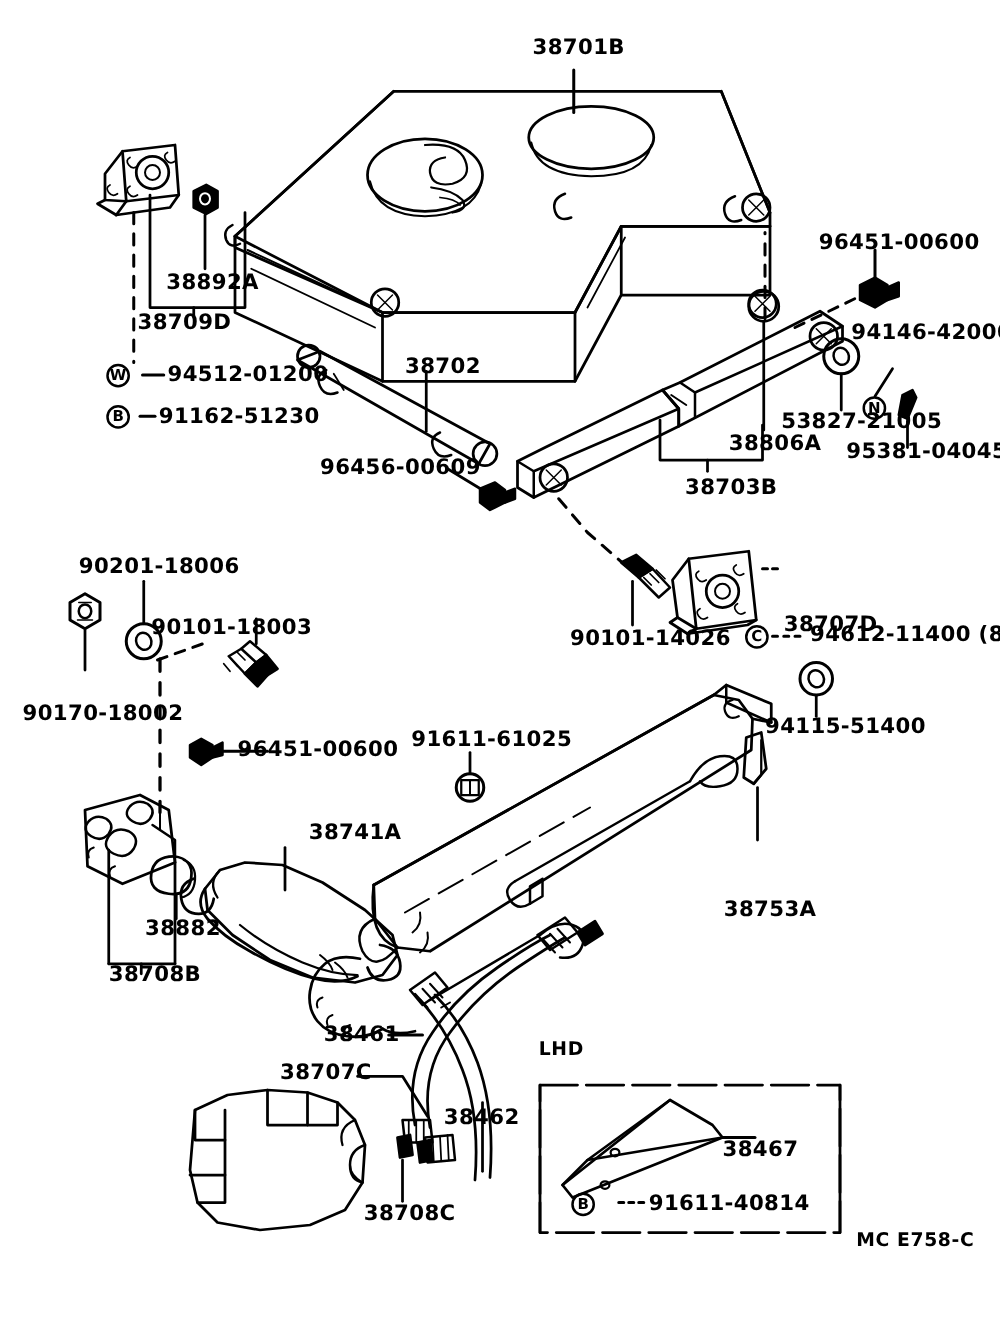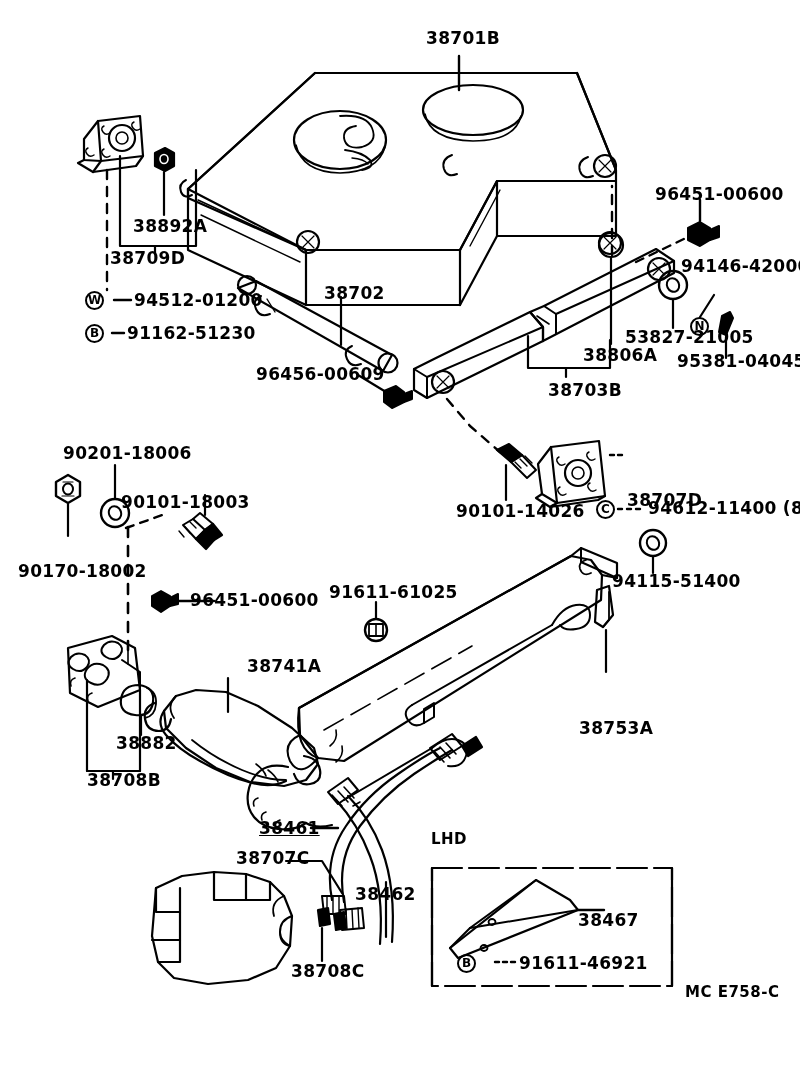--- a/index.html
+++ b/index.html
@@ -422,30 +422,30 @@
 <div class="lbl" style="left:612px;top:573px;">94115-51400</div>
 
 <div class="lbl" style="left:579px;top:674px;margin-top:46px;">38753A</div>
 
 <div class="lbl" style="left:203px;top:658px;margin-left:44px;">38741A</div>
 
 <div class="lbl" style="left:116px;top:735px;">38882</div>
 
 <div class="lbl" style="left:87px;top:772px;">38708B</div>
 
-<div class="lbl" style="left:259px;top:820px;text-decoration:underline;">38461</div>
-
-<div class="lbl" style="left:236px;top:850px;">38707C</div>
+<div class="lbl" style="left:259px;top:820px;">38461</div>
+
+<div class="lbl" style="left:224px;top:850px;">38707C</div>
 
 <div class="lbl" style="left:355px;top:886px;">38462</div>
 
 <div class="lbl" style="left:291px;top:963px;">38708C</div>
 
 <div class="lbl lhd" style="left:431px;top:832px;">LHD</div>
 
 <div class="lbl" style="left:578px;top:912px;">38467</div>
 
 <div class="mk" style="left:457px;top:954px;">B</div>
-<div class="lbl" style="left:519px;top:955px;">91611-46921</div>
+<div class="lbl" style="left:519px;top:955px;">91611-40814</div>
 
 <div class="lbl foot" style="left:685px;top:985px;">MC E758-C</div>
 
 </div>
 
 </body></html>

